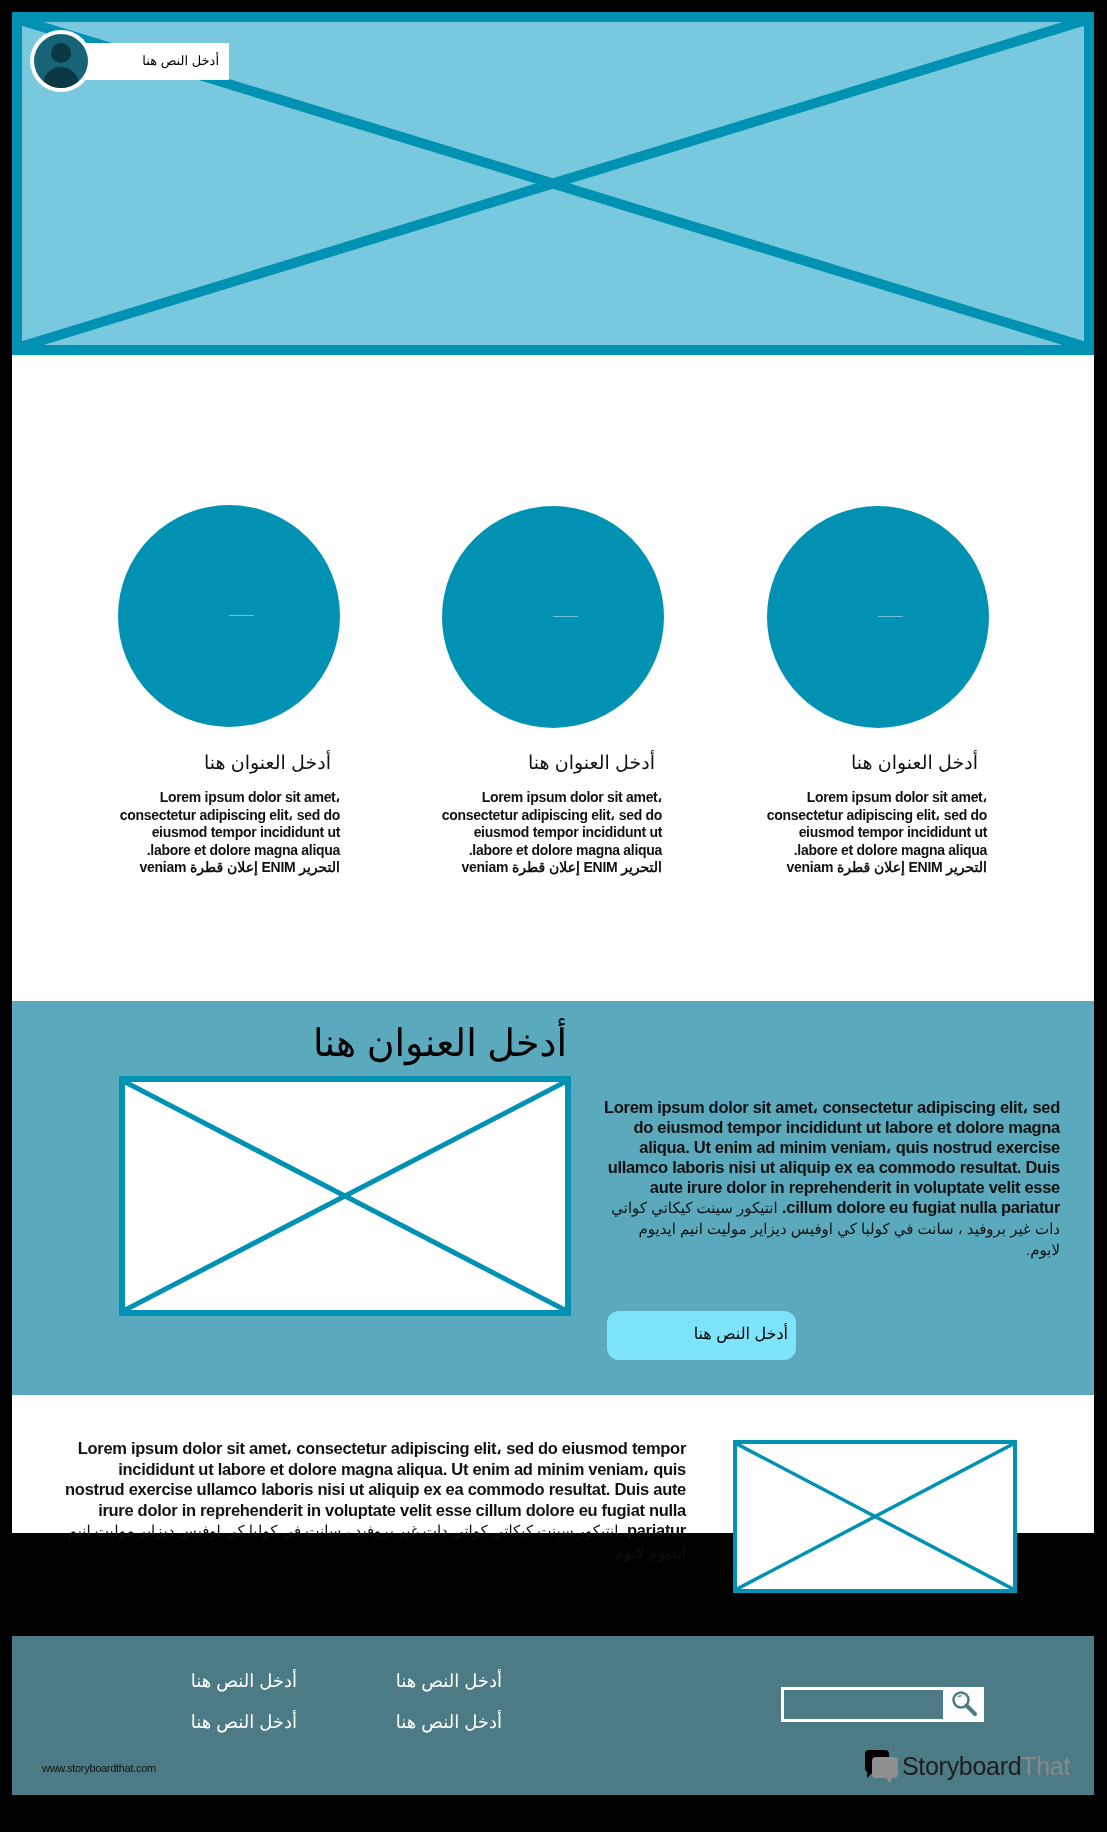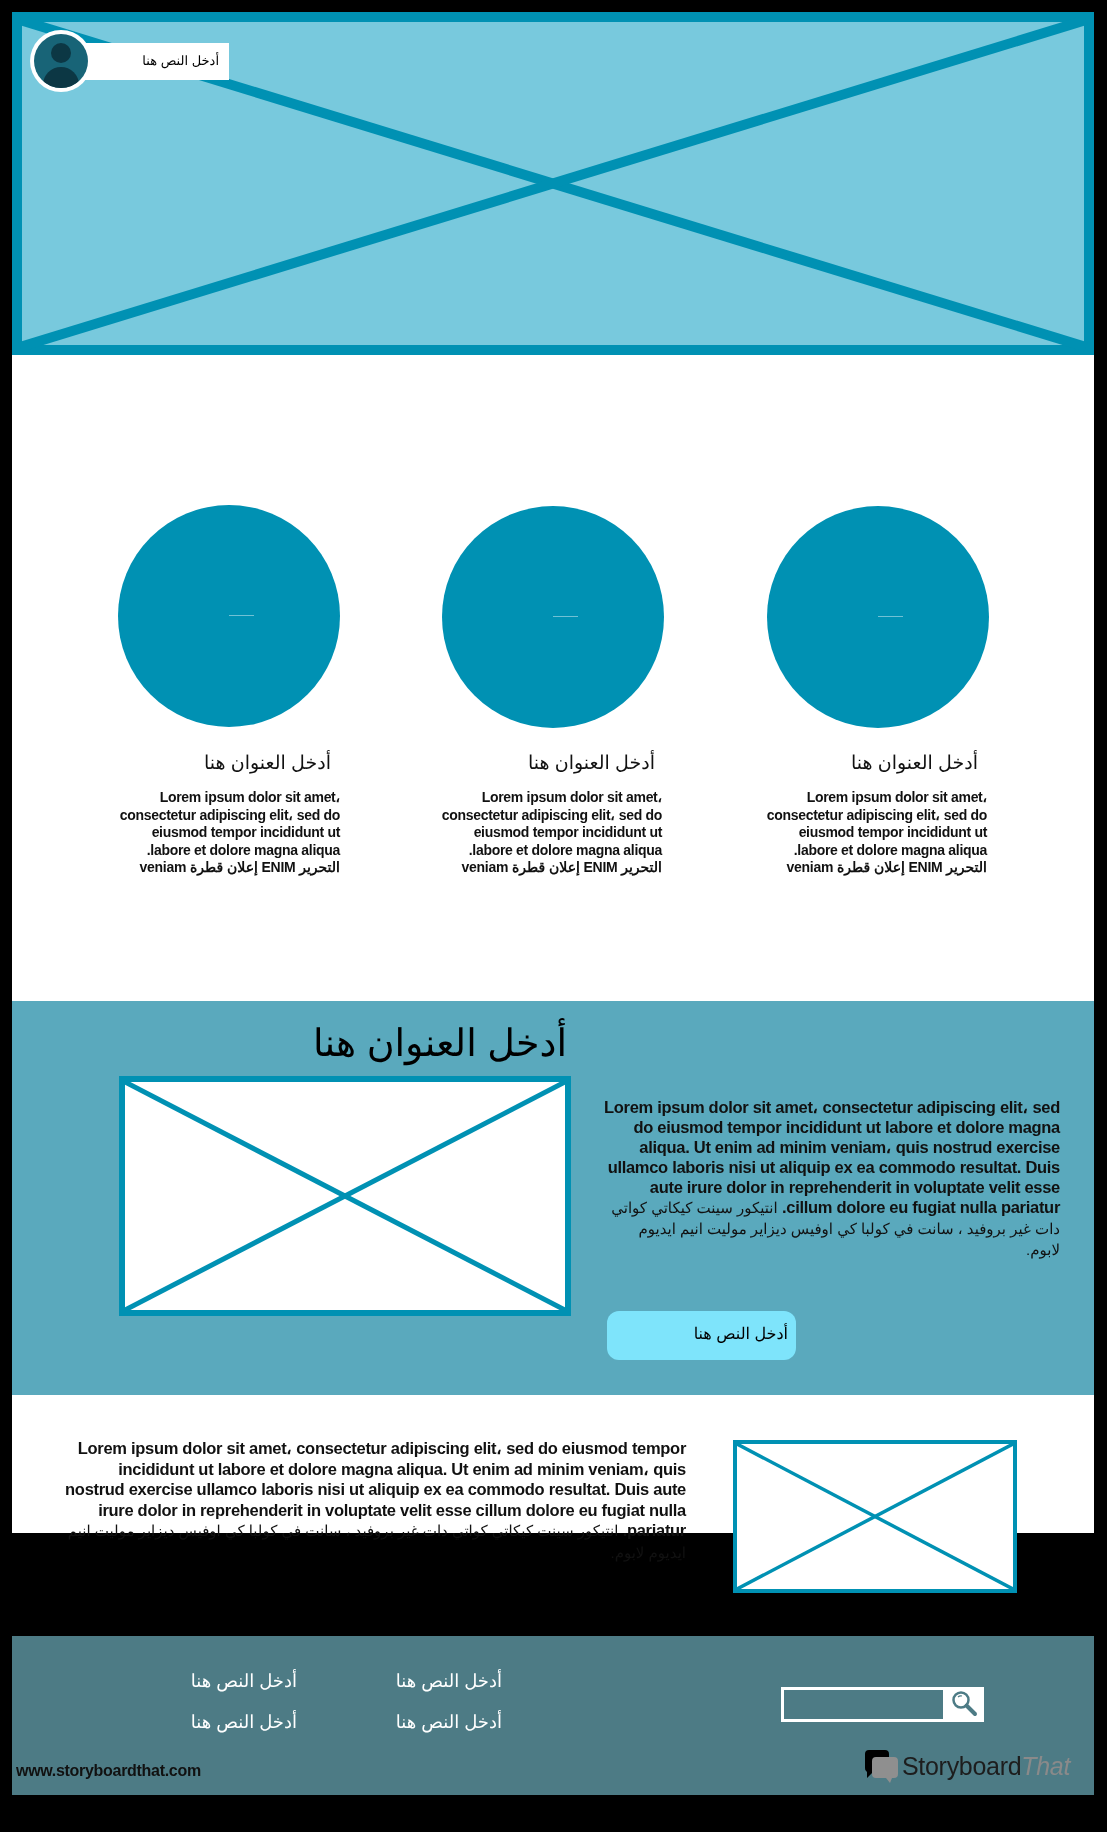--- a/index.html
+++ b/index.html
@@ -34,24 +34,24 @@
   .cta { left: 595px; top: 310px; width: 189px; height: 49px; border-radius: 12px; background: #7ee4fb; direction: rtl; text-align: right; padding: 13px 8px 0 0; font-size: 16px; color: #000; cursor: pointer; }
 
   
   .white2-text { left: 52px; top: 1426px; width: 622px; direction: rtl; text-align: right; font-weight: bold; font-size: 16.5px; line-height: 20.5px; color: #111; letter-spacing: -0.3px; }
 
   
   .footer { left: 0; top: 1624px; width: 1082px; height: 159px; background: #4d7b85; }
   .foot-link { direction: rtl; text-align: right; font-size: 18px; color: #fff; width: 140px; cursor: pointer; }
   .search-input { left: 769px; top: 51px; width: 165px; height: 35px; border: 3px solid #fff; background: #4d7b85; }
   .search-btn { left: 934px; top: 51px; width: 38px; height: 35px; background: #fff; cursor: pointer; }
-  .site-url { left: 4px; top: 126px; font-size: 16px; font-weight: bold; color: #111; letter-spacing: -0.3px; }
+  .site-url { left: 30px; top: 126px; font-size: 11px; font-weight: normal; color: #111; letter-spacing: -0.3px; }
   .logo { left: 850px; top: 112px; width: 225px; height: 38px; }
   .logo-text { left: 40px; top: 4px; font-size: 25px; color: #1d1d1d; letter-spacing: -0.3px; }
-  .logo-text .that { color: #8a8a8a; font-style: italic; }
+  .logo-text .that { color: #8a8a8a; }
 </style>
 </head>
 <body>
 
 <div class="page">
 
   <div class="abs hero">
     <svg width="1082" height="343">
       <rect x="5" y="5" width="1072" height="333" fill="none" stroke="#0091b3" stroke-width="10"></rect>
       <line x1="8" y1="8" x2="1074" y2="335" stroke="#0091b3" stroke-width="10"></line>

